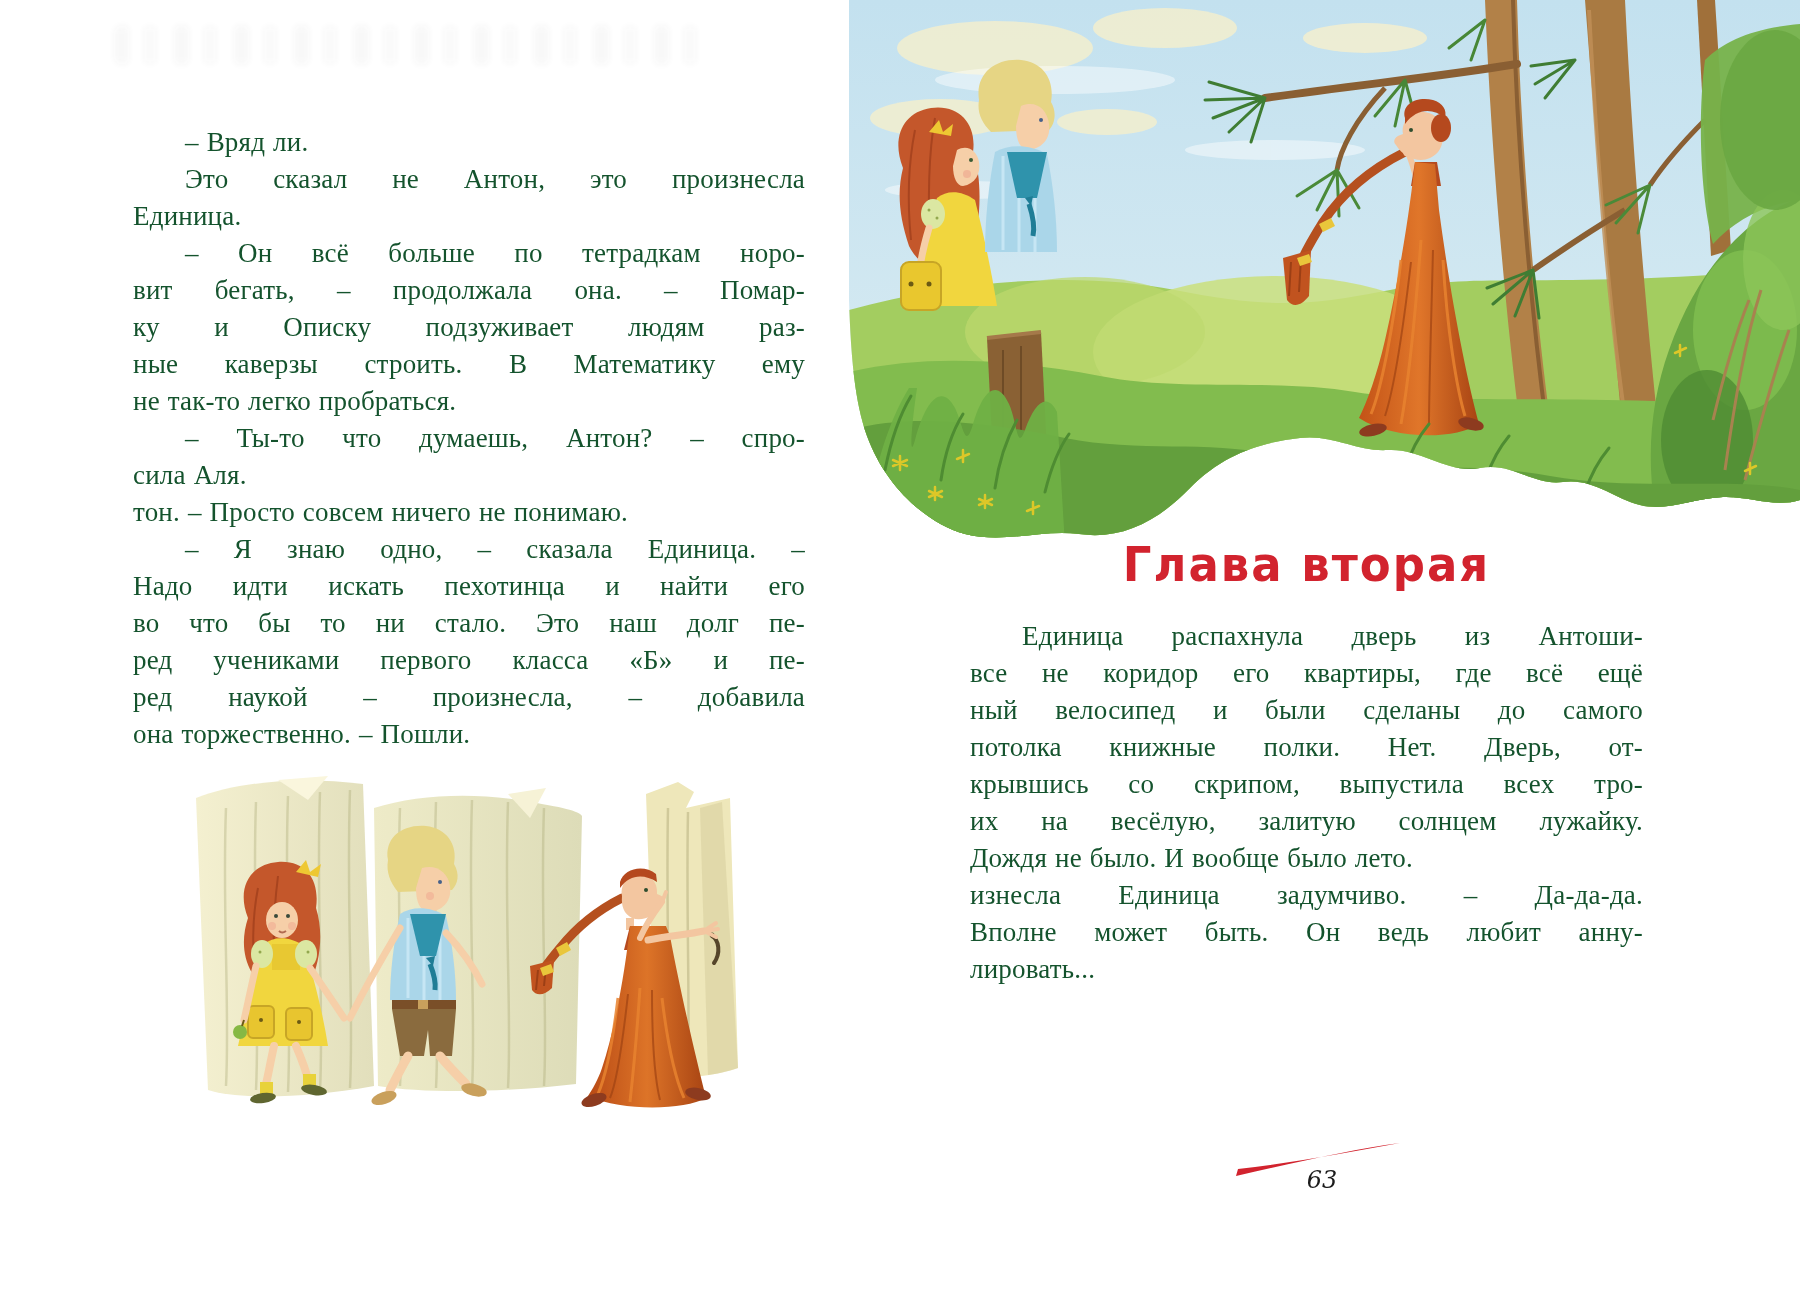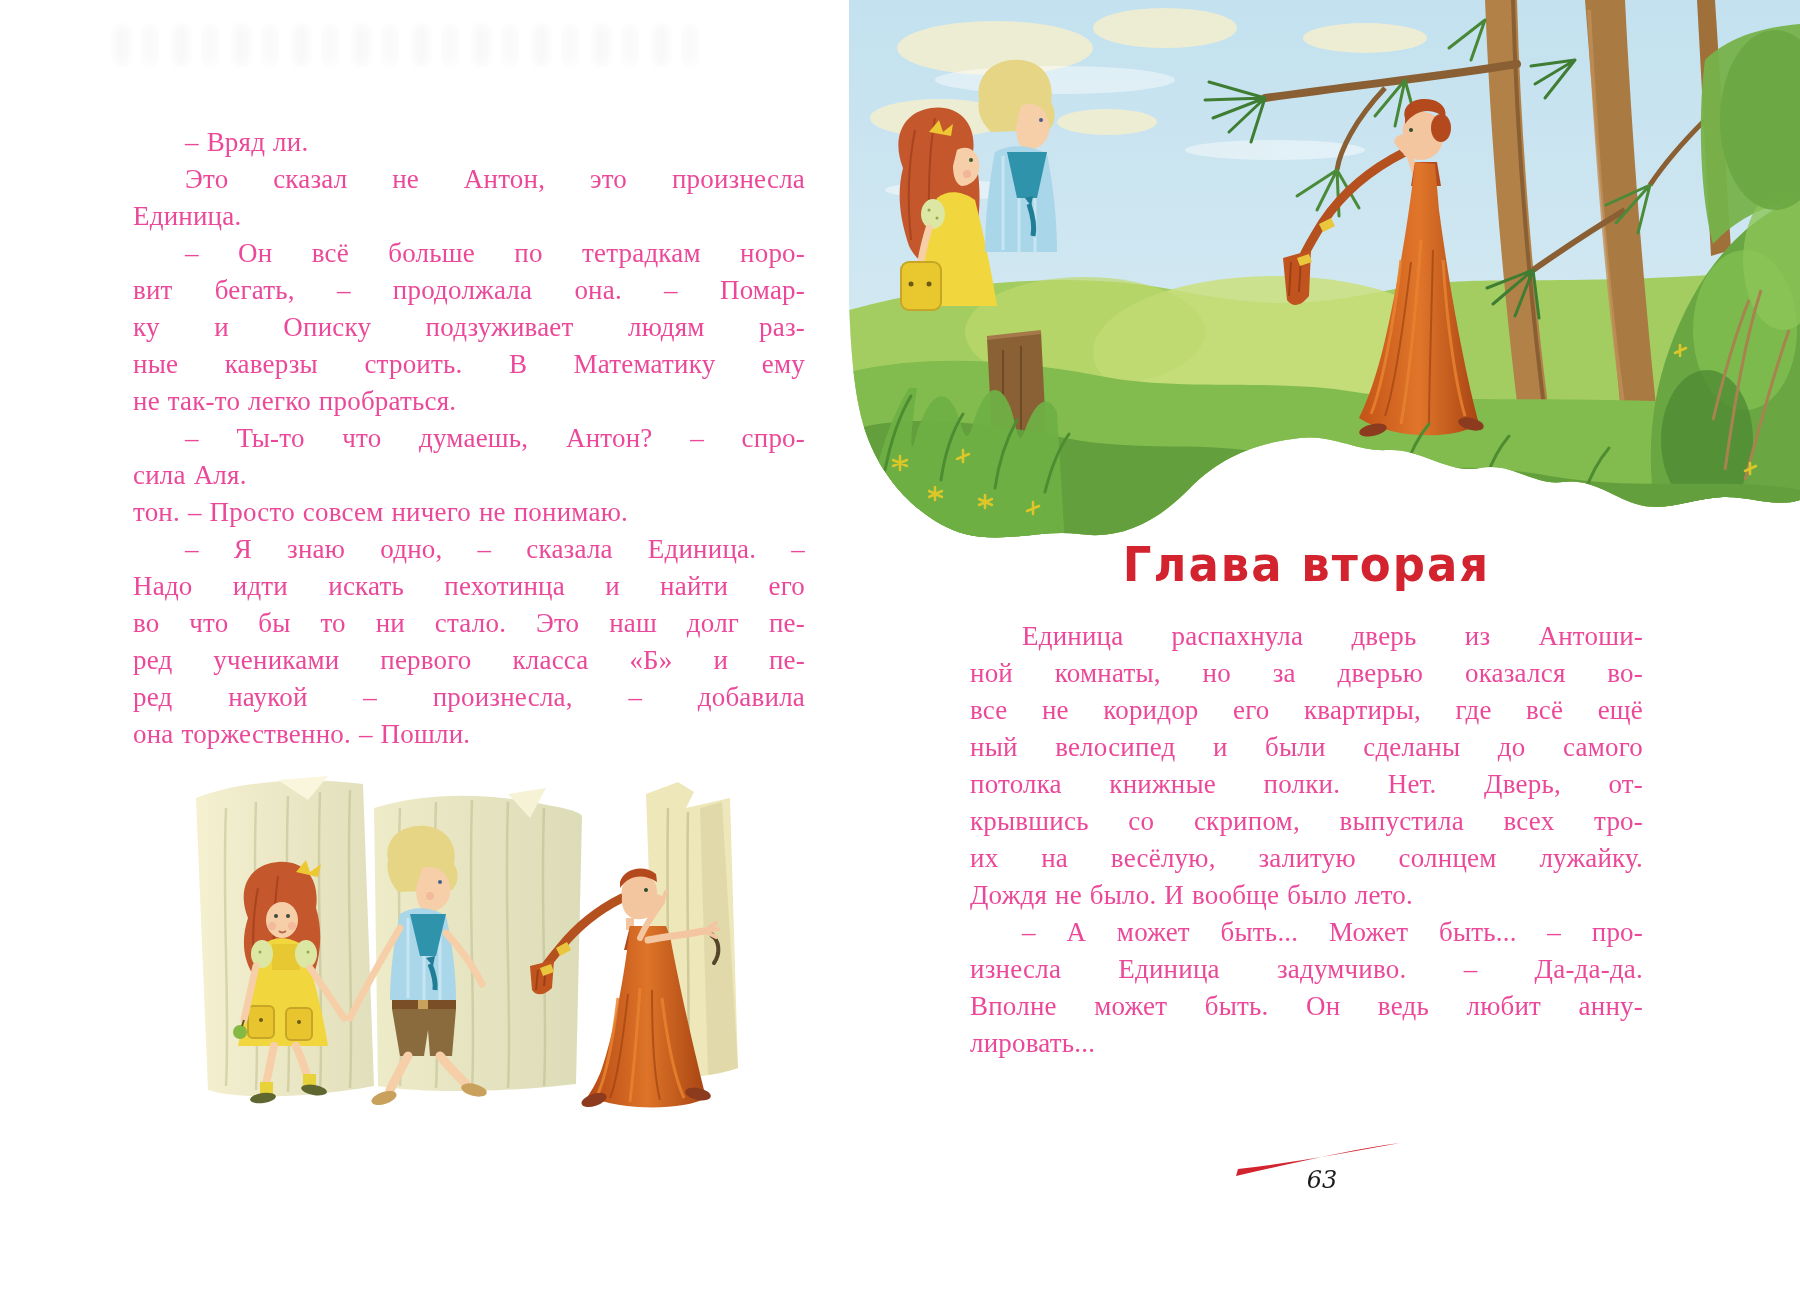--- a/index.html
+++ b/index.html
@@ -1,21 +1,21 @@
 <!DOCTYPE html>
 <html><head>
 <meta charset="utf-8">
 <style>
   html,body{margin:0;padding:0;background:#ffffff;}
   body{width:1800px;height:1297px;position:relative;overflow:hidden;
        font-family:"Liberation Serif","DejaVu Serif",serif;}
   .abs{position:absolute;}
 
   
-  .text-col{color:#ec4899;font-size:27px;line-height:37px;word-spacing:1px;letter-spacing:.2px;}
+  .text-col{color:#14532d;font-size:27px;line-height:37px;word-spacing:1px;letter-spacing:.2px;}
   .tline{text-align:left;text-justify:inter-word;}
   .tline.just{text-align:justify;text-align-last:justify;}
   .tline.ind{text-indent:52px;}
 
   #left-text{left:133px;top:124px;width:672px;}
   #right-text{left:970px;top:618px;width:673px;}
 
   
   #chapter-heading{left:970px;top:538px;width:673px;height:66px;
     text-align:center;font-family:"DejaVu Sans",sans-serif;font-weight:600;
@@ -345,28 +345,26 @@
     <div class="tline just">во что бы то ни стало. Это наш долг пе-</div>
     <div class="tline just">ред учениками первого класса «Б» и пе-</div>
     <div class="tline just">ред наукой – произнесла, – добавила</div>
     <div class="tline">она торжественно. – Пошли.</div>
   </div>
 
 <div id="chapter-heading" class="abs">Глава вторая</div>
 
 <div id="right-text" class="abs text-col">
     <div class="tline ind just">Единица распахнула дверь из Антоши-</div>
-    <div class="tline just">ной комнаты, но за дверью оказался во-</div>
     <div class="tline just">все не коридор его квартиры, где всё ещё</div>
     <div class="tline just">ный велосипед и были сделаны до самого</div>
     <div class="tline just">потолка книжные полки. Нет. Дверь, от-</div>
     <div class="tline just">крывшись со скрипом, выпустила всех тро-</div>
     <div class="tline just">их на весёлую, залитую солнцем лужайку.</div>
     <div class="tline">Дождя не было. И вообще было лето.</div>
-    <div class="tline ind just">– А может быть... Может быть... – про-</div>
     <div class="tline just">изнесла Единица задумчиво. – Да-да-да.</div>
     <div class="tline just">Вполне может быть. Он ведь любит анну-</div>
     <div class="tline">лировать...</div>
   </div>
 
 <svg class="abs" style="left:1228px;top:1136px;" width="180" height="48" viewBox="0 0 180 48">
   <path d="M8,40 C70,26 125,13 172,7 C120,16 66,27 10,33 Z" fill="#d2232e"></path>
 </svg>
 <div id="page-number" class="abs">63</div>
 

